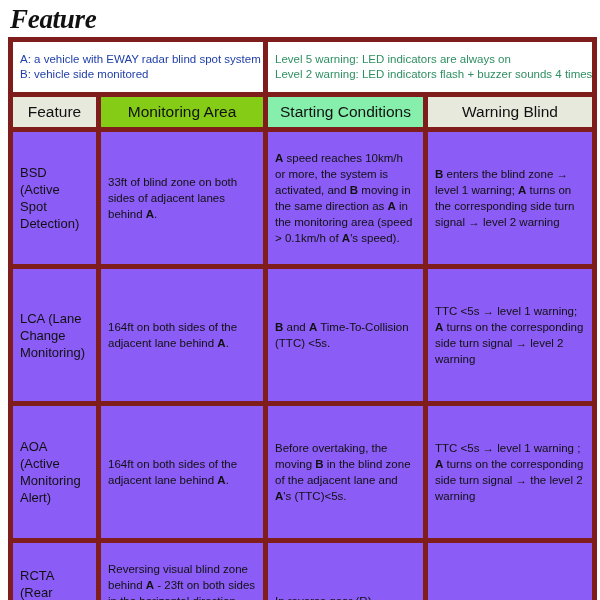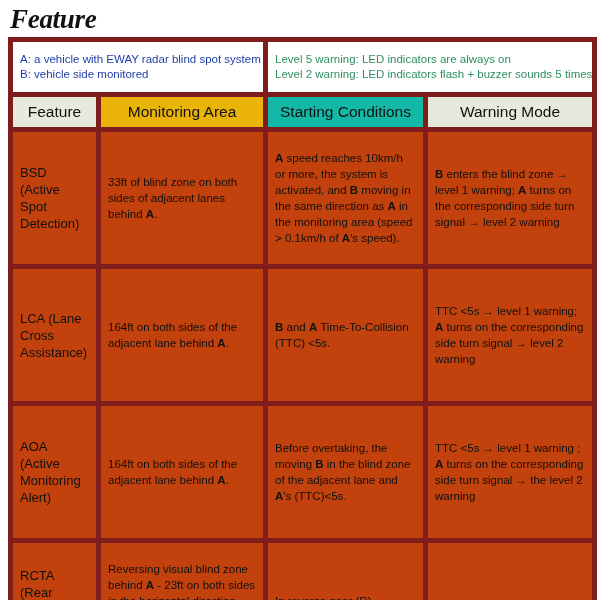--- a/index.html
+++ b/index.html
@@ -63,21 +63,21 @@
   }
   .col-feature { width: 88px; }
   .col-area { width: 167px; }
   .col-cond { width: 160px; }
   .col-warn { width: 169px; }
 
   td.cell {
     font-size: 11.5px;
     line-height: 16px;
     color: #111;
-    background: #c2410c;
+    background: #8b5cf6;
   }
   td.feature-cell {
     font-size: 13px;
     line-height: 17px;
     padding-left: 8px;
   }
   td.center {
     text-align: center;
   }
   .b { font-weight: bold; }
@@ -99,40 +99,40 @@
       <col class="col-warn">
     </colgroup>
     <tbody>
       <tr class="legend-row">
         <td class="legend-left" colspan="2">
           <div>A: a vehicle with EWAY radar blind spot system</div>
           <div>B: vehicle side monitored</div>
         </td>
         <td class="legend-right" colspan="2">
           <div>Level 5 warning: LED indicators are always on</div>
-          <div>Level 2 warning: LED indicators flash + buzzer sounds 5 times</div>
+          <div>Level 2 warning: LED indicators flash + buzzer sounds 4 times</div>
         </td>
       </tr>
 
       <tr>
         <td style="background:#e8e9dd;text-align:center;font-size:15.5px;">Feature</td>
-        <td style="background:#eab308;text-align:center;font-size:15.5px;">Monitoring Area</td>
-        <td style="background:#14b8a6;text-align:center;font-size:15.5px;">Starting Conditions</td>
-        <td style="background:#e8e9dd;text-align:center;font-size:15.5px;">Warning Mode</td>
+        <td style="background:#84cc16;text-align:center;font-size:15.5px;">Monitoring Area</td>
+        <td style="background:#86efac;text-align:center;font-size:15.5px;">Starting Conditions</td>
+        <td style="background:#e8e9dd;text-align:center;font-size:15.5px;">Warning Blind</td>
       </tr>
 
       <tr class="row-tall">
         <td class="cell feature-cell">BSD (Active Spot Detection)</td>
         <td class="cell">33ft of blind zone on both sides of adjacent lanes behind <span class="b">A</span>.</td>
         <td class="cell"><span class="b">A</span> speed reaches 10km/h or more, the system is activated, and <span class="b">B</span> moving in the same direction as <span class="b">A</span> in the monitoring area (speed &gt; 0.1km/h of <span class="b">A</span>'s speed).</td>
         <td class="cell"><span class="b">B</span> enters the blind zone → level 1 warning; <span class="b">A</span> turns on the corresponding side turn signal → level 2 warning</td>
       </tr>
 
       <tr class="row-tall">
-        <td class="cell feature-cell">LCA (Lane Cross Assistance)</td>
+        <td class="cell feature-cell">LCA (Lane Change Monitoring)</td>
         <td class="cell">164ft on both sides of the adjacent lane behind <span class="b">A</span>.</td>
         <td class="cell"><span class="b">B</span> and <span class="b">A</span> Time-To-Collision (TTC) &lt;5s.</td>
         <td class="cell">TTC &lt;5s → level 1 warning; <span class="b">A</span> turns on the corresponding side turn signal → level 2 warning</td>
       </tr>
 
       <tr class="row-tall">
         <td class="cell feature-cell">AOA (Active Monitoring Alert)</td>
         <td class="cell">164ft on both sides of the adjacent lane behind <span class="b">A</span>.</td>
         <td class="cell">Before overtaking, the moving <span class="b">B</span> in the blind zone of the adjacent lane and <span class="b">A</span>'s (TTC)&lt;5s.</td>
         <td class="cell">TTC &lt;5s → level 1 warning ; <span class="b">A</span> turns on the corresponding side turn signal →  the level 2 warning</td>

